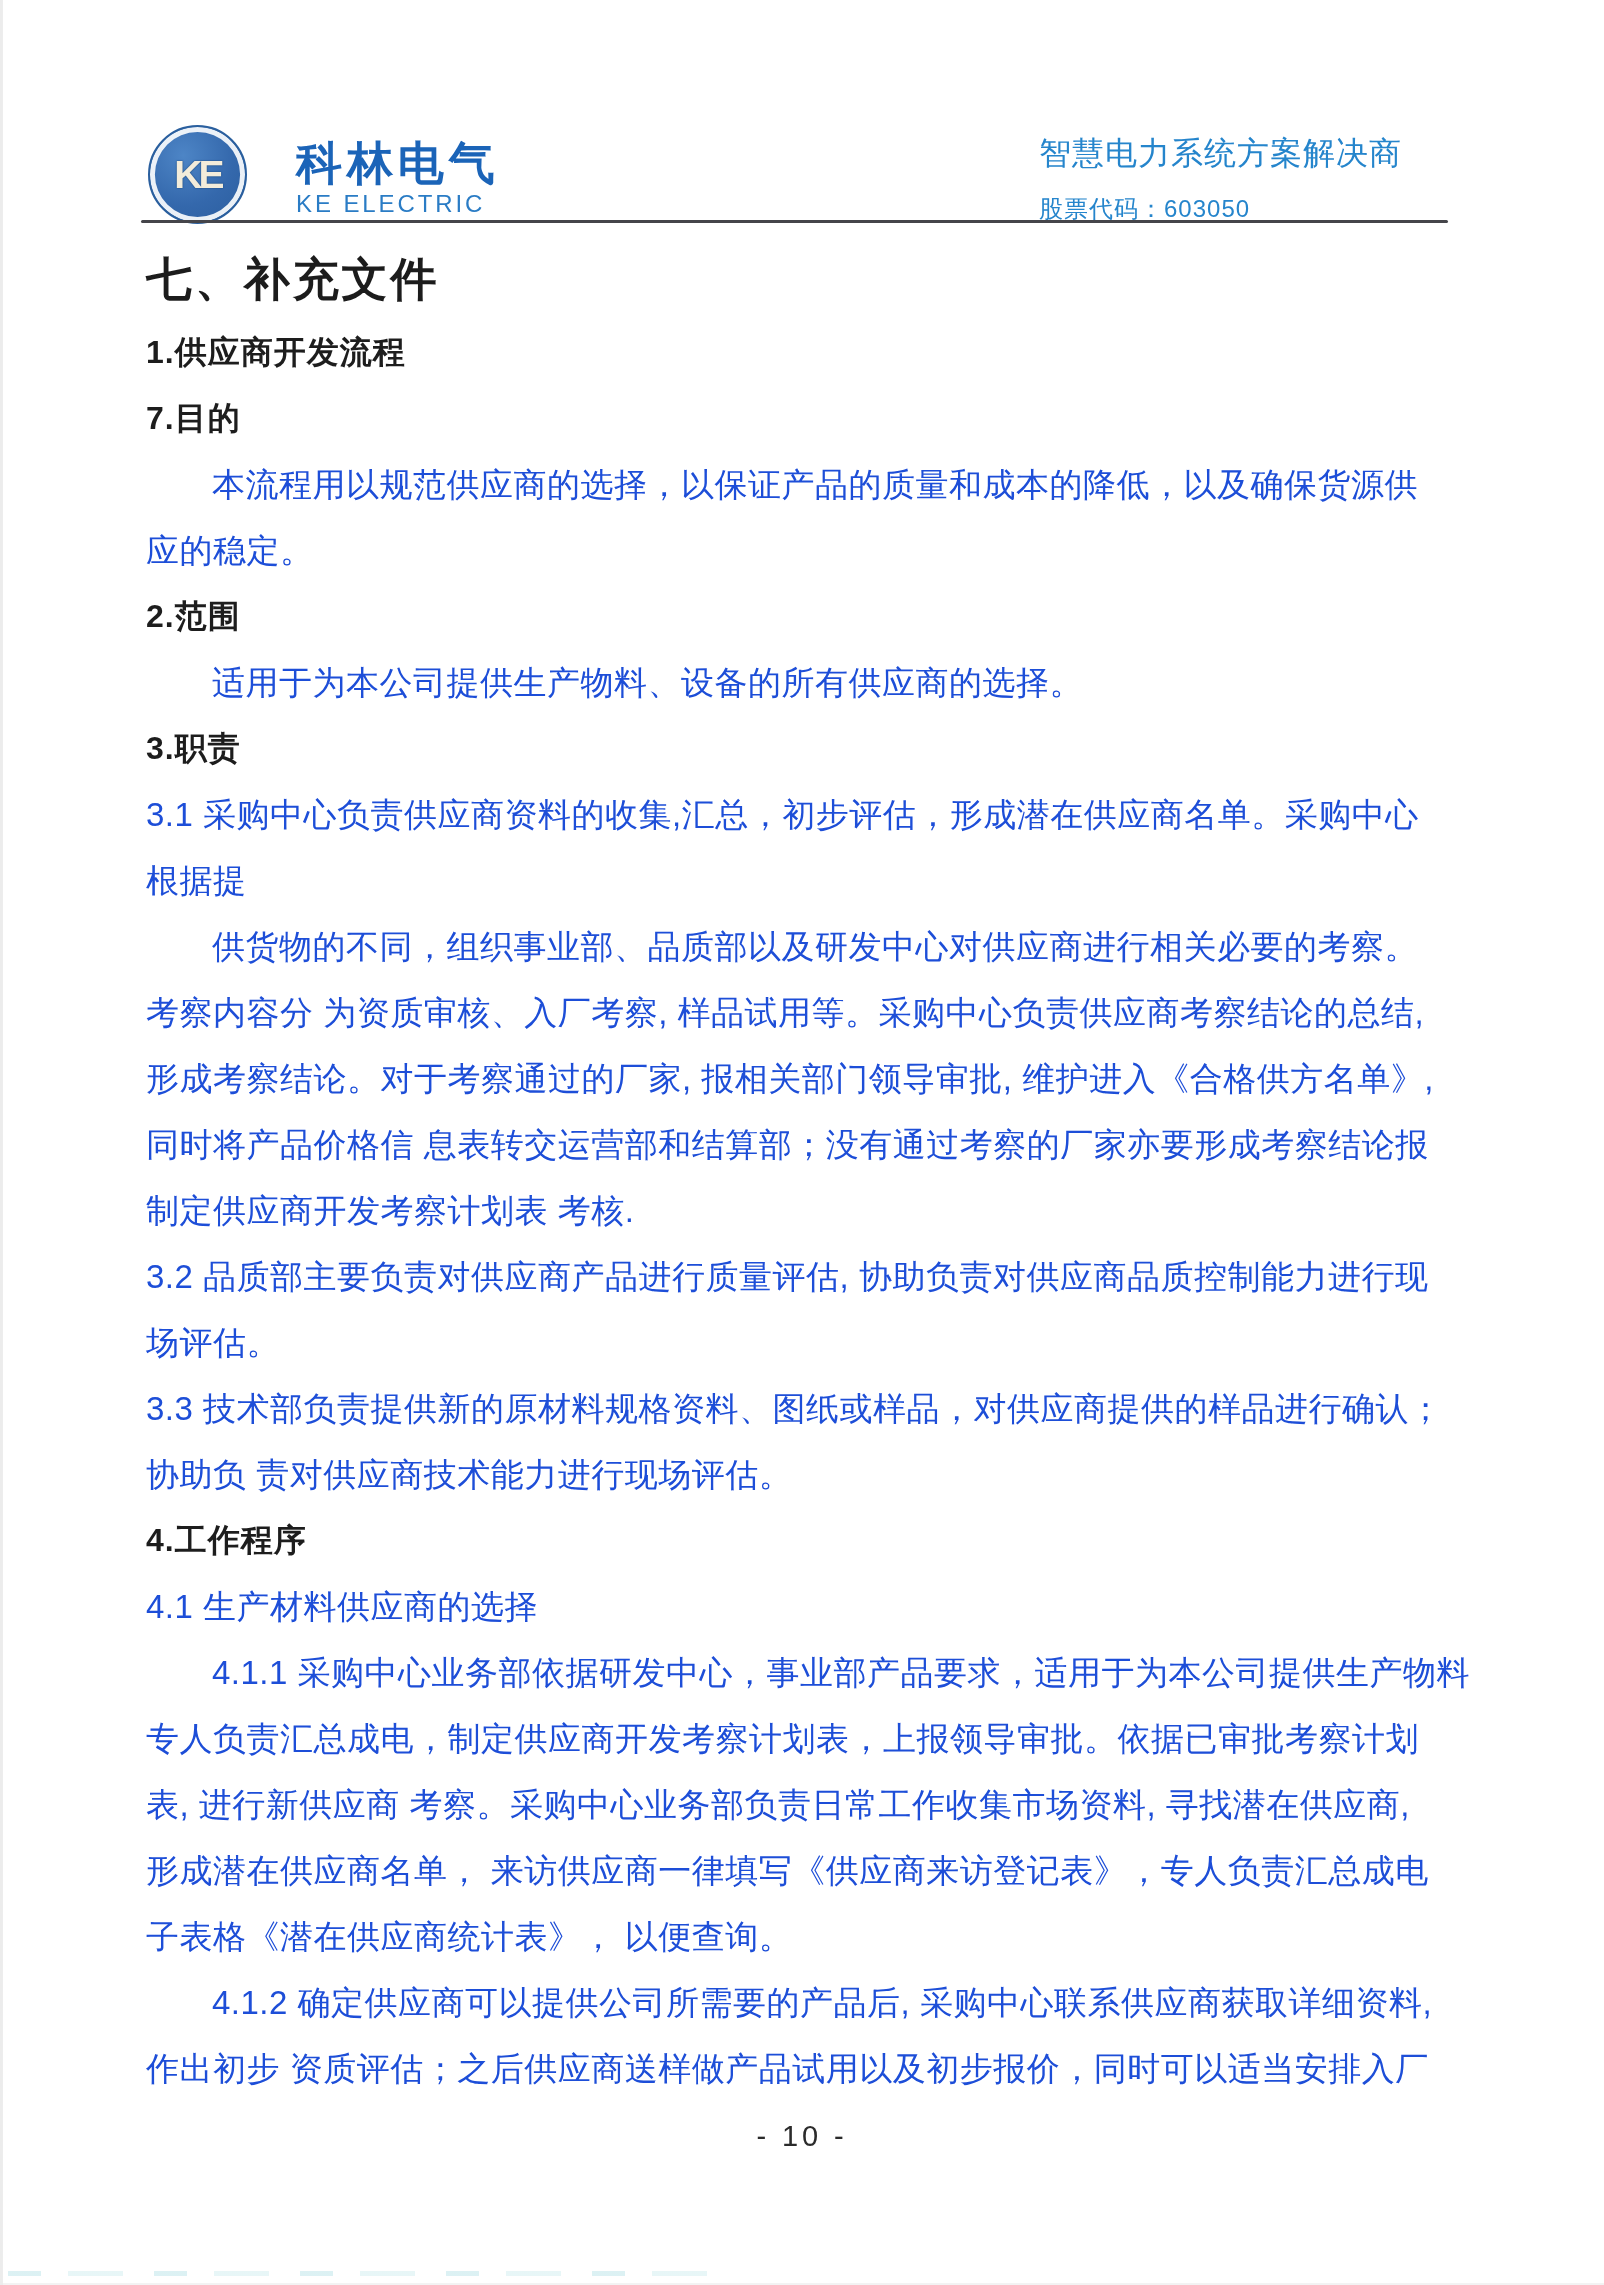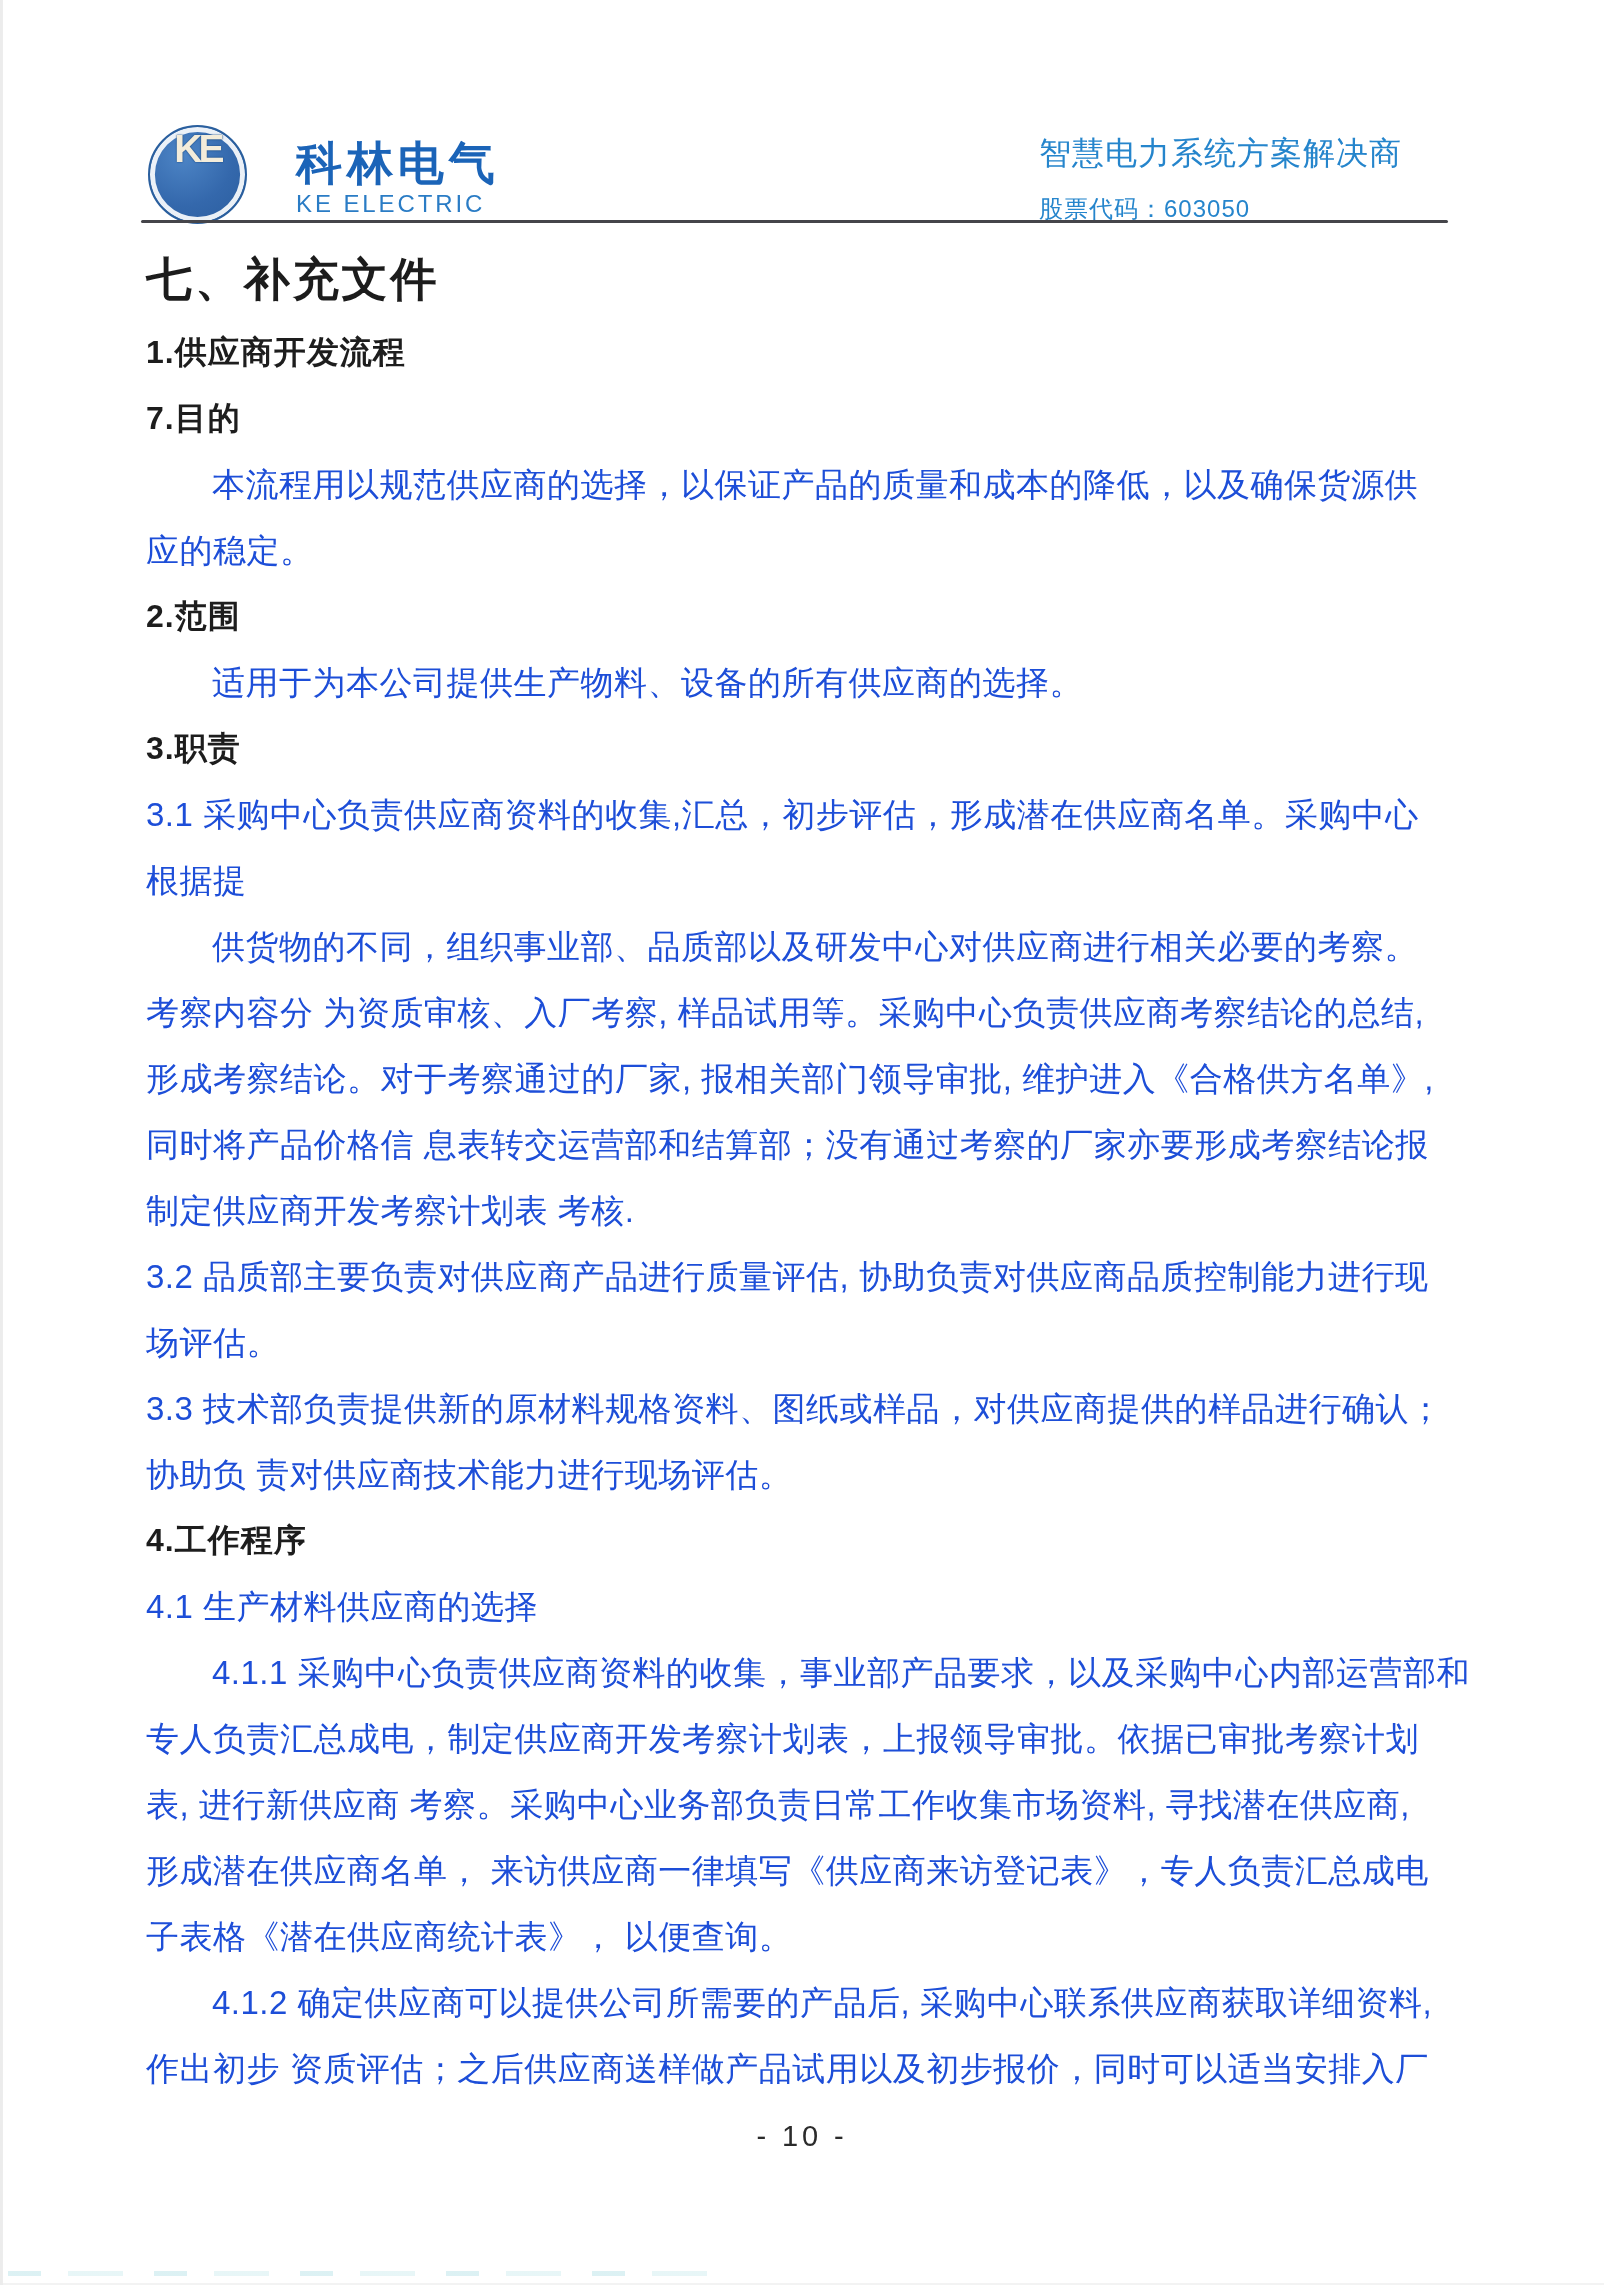--- a/index.html
+++ b/index.html
@@ -11,21 +11,21 @@
     font-family:"Liberation Sans","DejaVu Sans",sans-serif;
     box-shadow:inset 2.9px 0 0 #ececec, inset 0 -1.9px 0 #f3f3f3;
   }
   
   .logo-circle{
     position:absolute;left:148px;top:125px;
     width:95px;height:95px;border-radius:50%;
     background:radial-gradient(circle at 35% 30%, #4d85c6 0%, #3468ac 55%, #2a5d9e 100%);
     border:2.9px solid #2a5f9e;
     box-shadow:inset 0 0 0 4.9px rgba(255,255,255,.9);
-    display:flex;justify-content:center;
+    display:flex;align-items:center;justify-content:center;
   }
   .logo-circle span{
     color:#f3ecda;font-weight:bold;font-size:39px;letter-spacing:-3.9px;
     text-shadow:0 0 1.9px #1d4c84, 0 0 1px #1d4c84;
   }
   .brand{position:absolute;left:284px;top:138px;margin-left:12px;}
   .brand-cn{font-size:46px;font-weight:bold;color:#1b64b8;letter-spacing:4.9px;line-height:50px;}
   .brand-en{font-size:24px;color:#2a7cc5;letter-spacing:2.9px;margin-top:1.9px;}
   .header-right{position:absolute;right:202px;top:132px;text-align:left;}
   .tagline{font-size:32px;color:#2585cc;letter-spacing:1px;}
@@ -93,21 +93,21 @@
         <div class="line body">考察内容分 为资质审核、入厂考察, 样品试用等。采购中心负责供应商考察结论的总结,</div>
         <div class="line body">形成考察结论。对于考察通过的厂家, 报相关部门领导审批, 维护进入《合格供方名单》,</div>
         <div class="line body">同时将产品价格信 息表转交运营部和结算部；没有通过考察的厂家亦要形成考察结论报</div>
         <div class="line body">制定供应商开发考察计划表 考核.</div>
         <div class="line body">3.2 品质部主要负责对供应商产品进行质量评估, 协助负责对供应商品质控制能力进行现</div>
         <div class="line body">场评估。</div>
         <div class="line body">3.3 技术部负责提供新的原材料规格资料、图纸或样品，对供应商提供的样品进行确认；</div>
         <div class="line body">协助负 责对供应商技术能力进行现场评估。</div>
         <div class="line h2">4.工作程序</div>
         <div class="line body">4.1 生产材料供应商的选择</div>
-        <div class="line body indent">4.1.1 采购中心负责供应商资料的收集，事业部产品要求，以及采购中心内部运营部和</div>
+        <div class="line body indent">4.1.1 采购中心业务部依据研发中心，事业部产品要求，适用于为本公司提供生产物料</div>
         <div class="line body">专人负责汇总成电，制定供应商开发考察计划表，上报领导审批。依据已审批考察计划</div>
         <div class="line body">表, 进行新供应商 考察。采购中心业务部负责日常工作收集市场资料, 寻找潜在供应商,</div>
         <div class="line body">形成潜在供应商名单， 来访供应商一律填写《供应商来访登记表》，专人负责汇总成电</div>
         <div class="line body">子表格《潜在供应商统计表》， 以便查询。</div>
         <div class="line body indent">4.1.2 确定供应商可以提供公司所需要的产品后, 采购中心联系供应商获取详细资料,</div>
         <div class="line body">作出初步 资质评估；之后供应商送样做产品试用以及初步报价，同时可以适当安排入厂</div>
       </div>
   </main>
 
   <footer>

